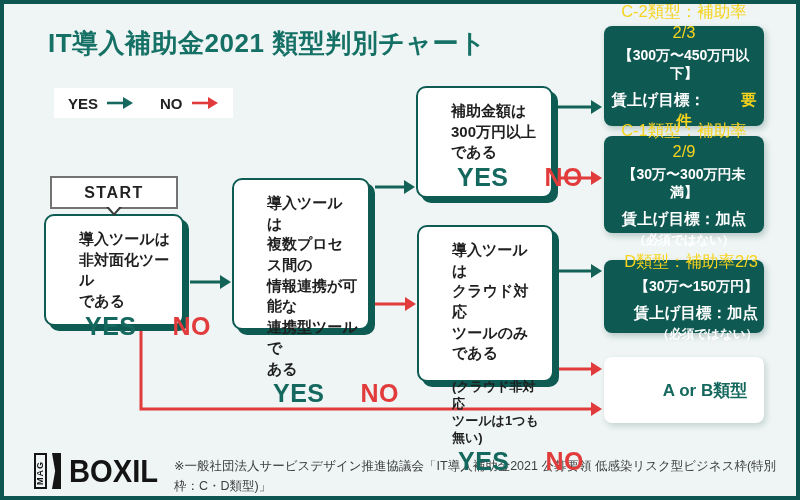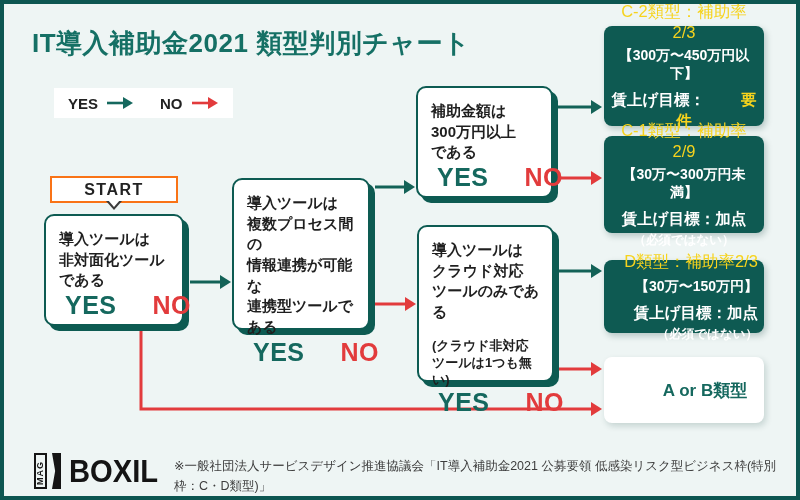--- a/index.html
+++ b/index.html
@@ -5,55 +5,55 @@
   * { margin:0; padding:0; box-sizing:border-box; }
   html,body { width:800px; height:500px; }
   body { font-family:"Liberation Sans","DejaVu Sans",sans-serif; }
 
   .canvas {
     position:relative; width:800px; height:500px;
     background:#eef5f4; border:4px solid #0d5651; overflow:hidden;
   }
 
   .page-title {
-    position:absolute; left:28px; top:22px;
+    position:absolute; left:44px; top:22px;
     font-size:26px; font-weight:800; color:#157065; letter-spacing:.5px;
   }
 
   .legend {
     position:absolute; left:50px; top:84px; height:30px;
     background:#ffffff; display:flex; align-items:center; gap:8px;
     padding:0 14px;
   }
   .legend .lg-label { font-size:15px; font-weight:800; color:#222; }
   .legend .lg-gap { width:10px; }
 
   .start {
-    position:absolute; left:46px; top:172px; width:128px; height:27px;
-    background:#fff; border:2px solid #f97316;
+    position:absolute; left:46px; top:172px; width:128px; height:33px;
+    background:#fff; border:2px solid #737373;
     display:flex; align-items:center; justify-content:center;
     font-size:16px; font-weight:800; color:#222; letter-spacing:1.5px;
     z-index:3;
   }
   .start::after {
     content:""; position:absolute; bottom:-9px; left:50%; margin-left:-8px;
     border-left:8px solid transparent; border-right:8px solid transparent;
     border-top:9px solid #3a3a3a;
   }
   .start::before {
     content:""; position:absolute; bottom:-6px; left:50%; margin-left:-6px;
     border-left:6px solid transparent; border-right:6px solid transparent;
     border-top:7px solid #ffffff; z-index:2;
   }
 
   .qbox {
     position:absolute; background:#fff;
     border:2.5px solid #0d5b52; border-radius:10px;
     box-shadow:5px 5px 0 0 #0d5b52;
-    padding:13px 10px 10px 13px;
+    padding:13px 10px 10px 33px;
     display:flex; flex-direction:column; z-index:2;
   }
   .qtext { font-size:15px; font-weight:700; color:#1f1f1f; line-height:1.38; white-space:pre-line; }
   .qsub  { font-size:13px; font-weight:700; color:#1f1f1f; line-height:1.3; white-space:pre-line; margin-top:15px; }
   .yn { display:flex; gap:36px; margin-top:auto; padding:0 0 2px 6px; }
   .yn .yes { font-size:25px; font-weight:800; color:#15685e; letter-spacing:.5px; }
   .yn .no  { font-size:25px; font-weight:800; color:#e23b3c; letter-spacing:.5px; }
 
   .q1 { left:40px;  top:210px; width:140px; height:112px; }
   .q2 { left:228px; top:174px; width:138px; height:152px; }

